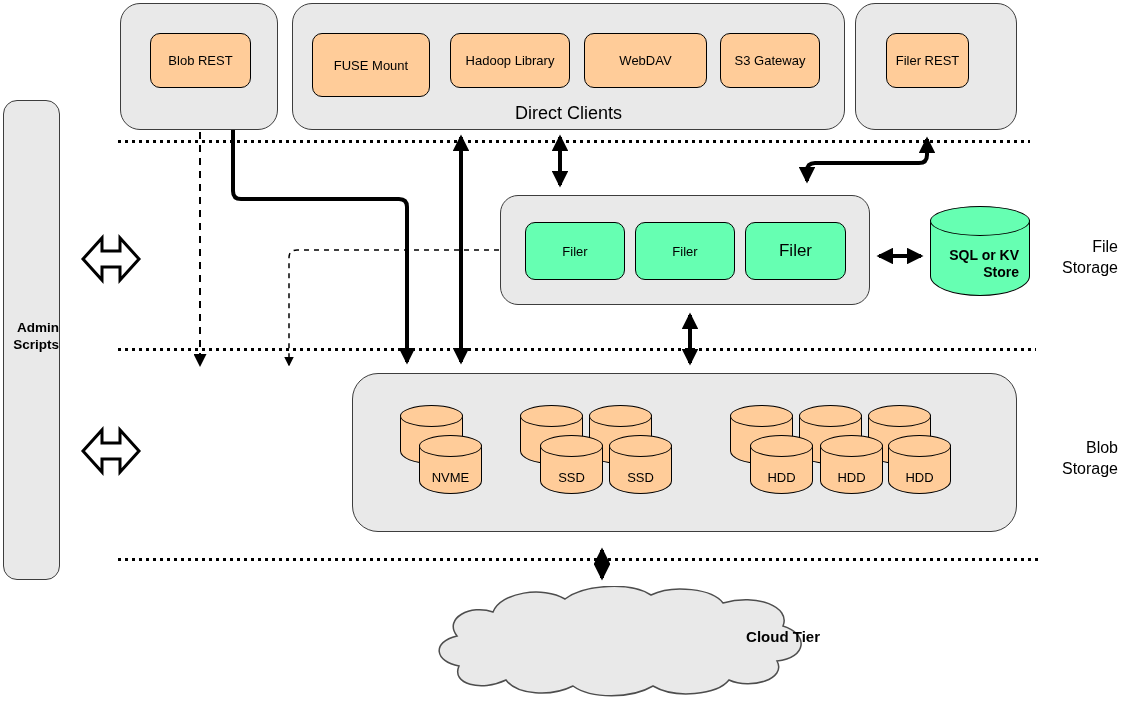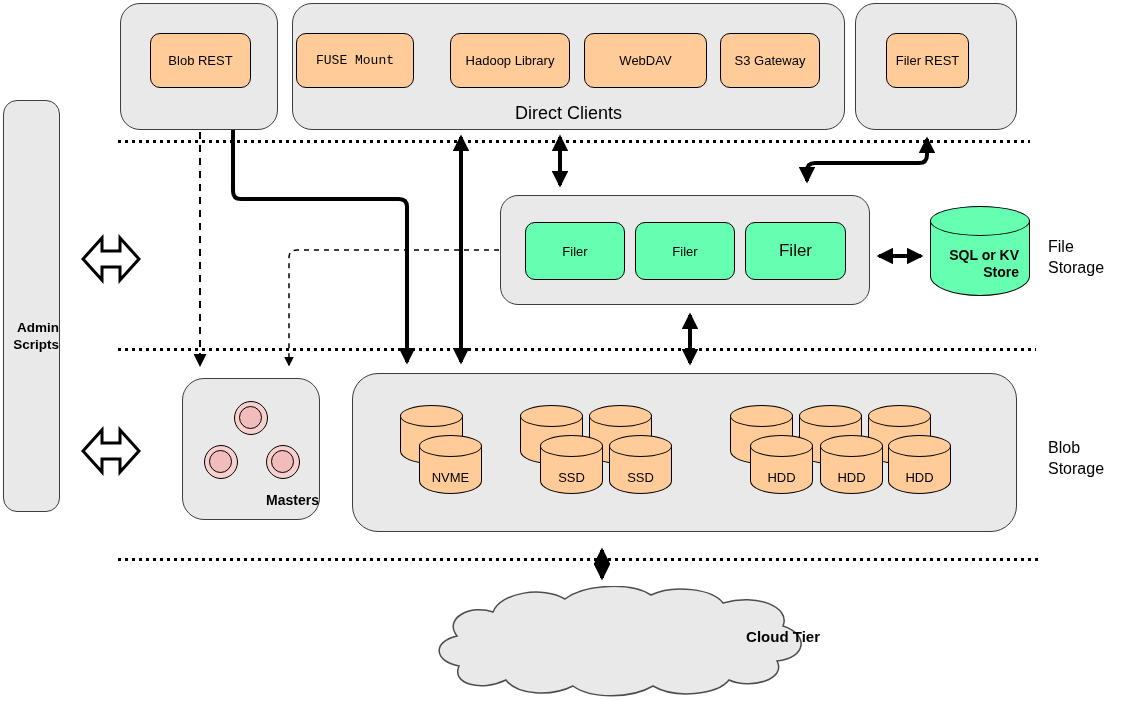--- a/index.html
+++ b/index.html
@@ -18,21 +18,21 @@
     border-radius:10px;box-sizing:border-box;display:flex;align-items:center;justify-content:center;
     font-size:13px;
   }
   .gbox{
     position:absolute;background:var(--filer-green);border:1.4px solid #000;
     border-radius:10px;box-sizing:border-box;display:flex;align-items:center;justify-content:center;
     font-size:13px;
   }
   .caption{position:absolute;text-align:center;}
   .dotline{position:absolute;height:3px;background:repeating-linear-gradient(90deg,#000 0 3px,transparent 3px 7px);}
-  .sidelabel{position:absolute;width:70px;text-align:left;font-size:16px;line-height:21px;}
+  .sidelabel{position:absolute;width:70px;text-align:right;font-size:16px;line-height:21px;}
   
   .cyl{position:absolute;background:var(--client-orange);border:1.4px solid #000;
        border-radius:0 0 50% 50% / 0 0 13px 13px;box-sizing:border-box;}
   .cyl::before{content:"";position:absolute;box-sizing:border-box;left:-1.4px;top:-11px;
        width:calc(100% + 2.8px);height:22px;background:inherit;border:1.4px solid #000;border-radius:50%;}
   .cyl-lg{border-radius:0 0 50% 50% / 0 0 20px 20px;}
   .cyl-lg::before{top:-15px;height:30px;}
   .cyl-label{position:absolute;left:0;right:0;bottom:8px;text-align:center;font-size:13px;}
   
   .mcircle{position:absolute;width:34px;height:34px;border-radius:50%;
@@ -40,31 +40,31 @@
   .mcircle::after{content:"";position:absolute;left:4px;top:4px;width:23px;height:23px;
        border-radius:50%;background:var(--master-pink-inner);border:1.3px solid #000;box-sizing:border-box;}
   svg.overlay{position:absolute;left:0;top:0;pointer-events:none;}
   .b{font-weight:bold;text-align:right;}
 </style>
 </head>
 <body>
 
 <div id="stage" style="--container-gray: #e9e9e9; --client-orange: #ffcc99; --filer-green: #66ffb2; --master-pink-outer: #f8d0d0; --master-pink-inner: #f2bcbc; --line-black: #000000;">
 
-  <div class="container" style="left:3px;top:100px;width:57px;height:412px;border-radius:14px;">
+  <div class="container" style="left:3px;top:100px;width:57px;height:480px;border-radius:14px;">
     <div class="caption b" style="left:0;right:0;top:218px;font-size:13.5px;line-height:17px;">Admin Scripts</div>
   </div>
 
   <div class="container" style="left:120px;top:3px;width:158px;height:127px;"></div>
   <div class="obox" style="left:150px;top:33px;width:101px;height:55px;">Blob REST</div>
 
   <div class="container" style="left:292px;top:3px;width:553px;height:127px;">
     <div class="caption" style="left:0;right:0;top:99px;font-size:18px;">Direct Clients</div>
   </div>
-  <div class="obox" style="left:296px;top:33px;width:118px;height:55px;font-family:Liberation Mono, monospace;">FUSE Mount</div>
+  <div class="obox" style="left:312px;top:33px;width:118px;height:64px;">FUSE Mount</div>
   <div class="obox" style="left:584px;top:33px;width:123px;height:55px;">WebDAV</div>
   <div class="obox" style="left:450px;top:33px;width:120px;height:55px;">Hadoop Library</div>
   <div class="obox" style="left:720px;top:33px;width:100px;height:55px;">S3 Gateway</div>
 
   <div class="container" style="left:855px;top:3px;width:162px;height:127px;"></div>
   <div class="obox" style="left:886px;top:33px;width:83px;height:55px;">Filer REST</div>
 
   <div class="dotline" style="left:118px;top:140px;width:912px;"></div>
   <div class="dotline" style="left:118px;top:348px;width:918px;"></div>
   <div class="dotline" style="left:118px;top:558px;width:922px;"></div>
@@ -73,26 +73,20 @@
   <div class="gbox" style="left:525px;top:222px;width:100px;height:58px;">Filer</div>
   <div class="gbox" style="left:635px;top:222px;width:100px;height:58px;">Filer</div>
   <div class="gbox" style="left:745px;top:222px;width:101px;height:58px;font-size:17px;">Filer</div>
 
   <div class="cyl cyl-lg" style="left:930px;top:220px;width:100px;height:76px;background:var(--filer-green);">
     <div class="cyl-label b" style="bottom:14px;font-size:14px;line-height:17px;padding:0 10px;">SQL or KV Store</div>
   </div>
 
   <div class="sidelabel" style="left:1048px;top:236px;">File Storage</div>
 
-  <div class="container" style="left:182px;top:378px;width:138px;height:142px;border-radius:22px;">
-    <div class="mcircle" style="left:51px;top:22px;"></div>
-    <div class="mcircle" style="left:21px;top:66px;"></div>
-    <div class="mcircle" style="left:83px;top:66px;"></div>
-    <div class="caption b" style="left:0;right:0;top:113px;font-size:14px;">Masters</div>
-  </div>
 
   <div class="container" style="left:352px;top:373px;width:665px;height:159px;border-radius:26px;"></div>
 
   <div class="cyl" style="left:400px;top:415px;width:63px;height:49px;"></div>
   <div class="cyl" style="left:419px;top:445px;width:63px;height:49px;">
     <div class="cyl-label">NVME</div>
   </div>
 
   <div class="cyl" style="left:520px;top:415px;width:63px;height:49px;"></div>
   <div class="cyl" style="left:589px;top:415px;width:63px;height:49px;"></div>

